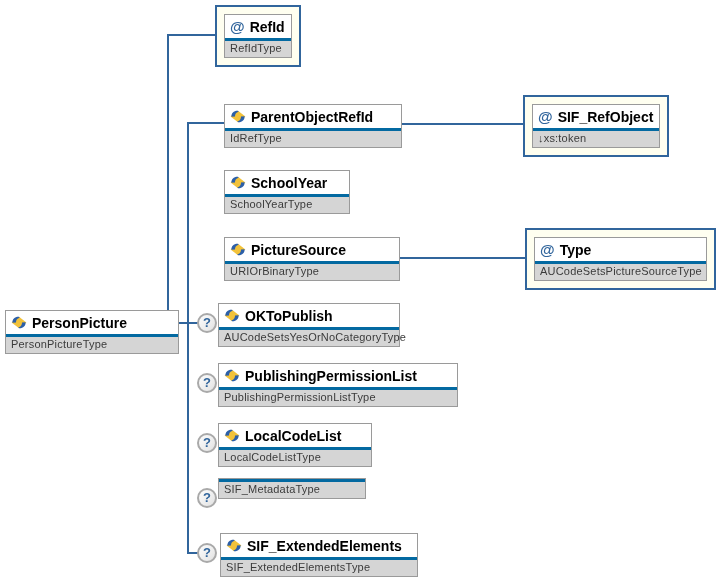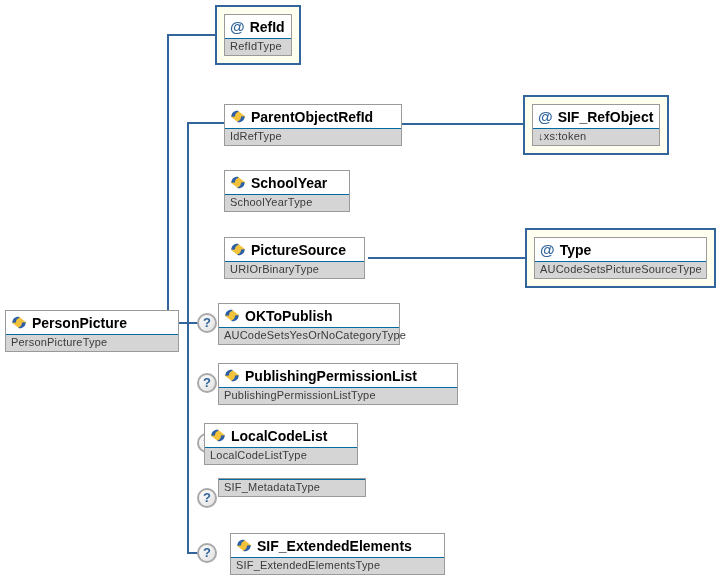--- a/index.html
+++ b/index.html
@@ -16,21 +16,21 @@
     background:#ffffff;border:1px solid #9a9a9a;
     white-space:nowrap;
   }
   .name-row{
     display:flex;align-items:center;height:23px;padding:0 6px 0 5px;gap:5px;
   }
   .name{
     font-weight:bold;font-size:14px;color:#000000;letter-spacing:0px;
   }
   .type-row{
-    height:16px;line-height:15px;background:#d5d5d5;border-top:1px solid #0369a1;
+    height:16px;line-height:15px;background:#d5d5d5;border-top:3px solid #0369a1;
     font-size:11px;color:#3b3b3b;letter-spacing:0.2px;padding:0 4px 0 5px;
   }
   
   .attr-wrap{
     position:absolute;background:#fffff0;border:2px solid #31659c;padding:7px;
   }
   .attr-wrap .node{position:relative;display:inline-block;}
   .at-marker{
     font-weight:bold;font-size:15px;color:#31659c;line-height:1;
   }
@@ -111,21 +111,21 @@
           <polygon points="8,0.8 15.4,6.5 8,12.2 0.6,6.5" fill="#f2c23a"></polygon>
           <path d="M8,0.8 C4,0.5 1.2,3.2 1.4,6.8 L5,6.6 C4.9,4.4 6,2.2 8.6,1.7 Z" fill="#2c5fa8"></path>
           <path d="M8,12.2 C12,12.5 14.8,9.8 14.6,6.2 L11,6.4 C11.1,8.6 10,10.8 7.4,11.3 Z" fill="#2c5fa8"></path>
         </svg>
       </span>
       <span class="name">SchoolYear</span>
     </div>
     <div class="type-row">SchoolYearType</div>
   </div>
 
-  <div class="node" style="left:224px;top:237px;width:141px">
+  <div class="node" style="left:224px;top:237px;width:176px">
     <div class="name-row">
       <span class="el-icon">
         <svg viewBox="0 0 16 13" width="16" height="13" aria-hidden="true">
           <polygon points="8,0.8 15.4,6.5 8,12.2 0.6,6.5" fill="#f2c23a"></polygon>
           <path d="M8,0.8 C4,0.5 1.2,3.2 1.4,6.8 L5,6.6 C4.9,4.4 6,2.2 8.6,1.7 Z" fill="#2c5fa8"></path>
           <path d="M8,12.2 C12,12.5 14.8,9.8 14.6,6.2 L11,6.4 C11.1,8.6 10,10.8 7.4,11.3 Z" fill="#2c5fa8"></path>
         </svg>
       </span>
       <span class="name">PictureSource</span>
     </div>
@@ -166,41 +166,41 @@
           <path d="M8,0.8 C4,0.5 1.2,3.2 1.4,6.8 L5,6.6 C4.9,4.4 6,2.2 8.6,1.7 Z" fill="#2c5fa8"></path>
           <path d="M8,12.2 C12,12.5 14.8,9.8 14.6,6.2 L11,6.4 C11.1,8.6 10,10.8 7.4,11.3 Z" fill="#2c5fa8"></path>
         </svg>
       </span>
       <span class="name">PublishingPermissionList</span>
     </div>
     <div class="type-row">PublishingPermissionListType</div>
   </div>
 
   <div class="qmark" style="left:197px;top:433px">?</div>
-  <div class="node" style="left:204px;top:423px;width:154px">
+  <div class="node" style="left:218px;top:423px;width:154px">
     <div class="name-row">
       <span class="el-icon">
         <svg viewBox="0 0 16 13" width="16" height="13" aria-hidden="true">
           <polygon points="8,0.8 15.4,6.5 8,12.2 0.6,6.5" fill="#f2c23a"></polygon>
           <path d="M8,0.8 C4,0.5 1.2,3.2 1.4,6.8 L5,6.6 C4.9,4.4 6,2.2 8.6,1.7 Z" fill="#2c5fa8"></path>
           <path d="M8,12.2 C12,12.5 14.8,9.8 14.6,6.2 L11,6.4 C11.1,8.6 10,10.8 7.4,11.3 Z" fill="#2c5fa8"></path>
         </svg>
       </span>
       <span class="name">LocalCodeList</span>
     </div>
     <div class="type-row">LocalCodeListType</div>
   </div>
 
   <div class="qmark" style="left:197px;top:488px">?</div>
   <div class="node" style="left:218px;top:478px;width:148px">
     <div class="type-row">SIF_MetadataType</div>
   </div>
 
   <div class="qmark" style="left:197px;top:543px">?</div>
-  <div class="node" style="left:230px;top:533px;width:215px">
+  <div class="node" style="left:220px;top:533px;width:198px">
     <div class="name-row">
       <span class="el-icon">
         <svg viewBox="0 0 16 13" width="16" height="13" aria-hidden="true">
           <polygon points="8,0.8 15.4,6.5 8,12.2 0.6,6.5" fill="#f2c23a"></polygon>
           <path d="M8,0.8 C4,0.5 1.2,3.2 1.4,6.8 L5,6.6 C4.9,4.4 6,2.2 8.6,1.7 Z" fill="#2c5fa8"></path>
           <path d="M8,12.2 C12,12.5 14.8,9.8 14.6,6.2 L11,6.4 C11.1,8.6 10,10.8 7.4,11.3 Z" fill="#2c5fa8"></path>
         </svg>
       </span>
       <span class="name">SIF_ExtendedElements</span>
     </div>

